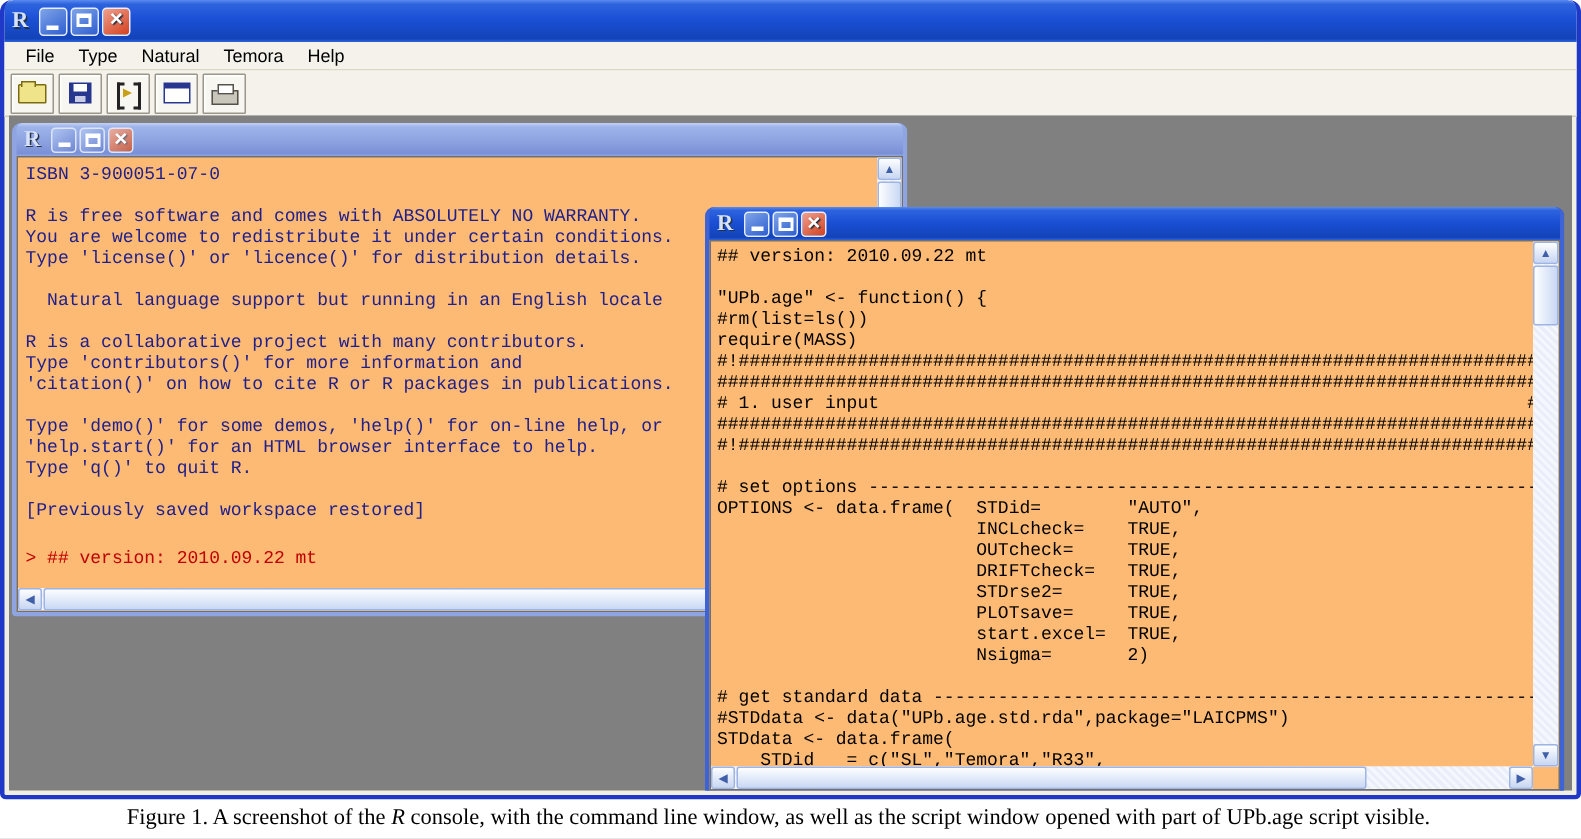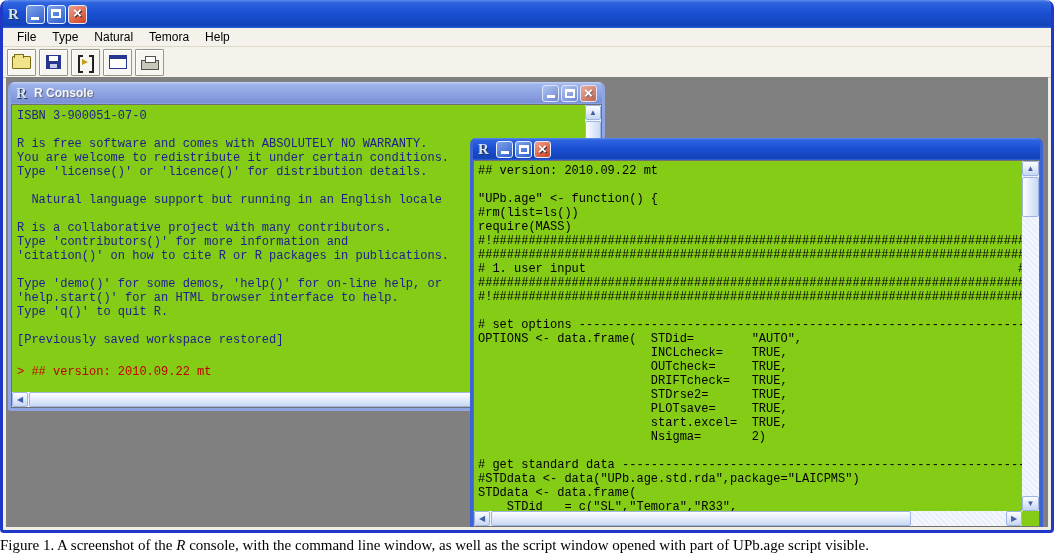--- a/index.html
+++ b/index.html
@@ -66,21 +66,21 @@
   #mdi{position:absolute;left:3px;right:3px;top:77px;bottom:3px;background:#808080;overflow:hidden;}
 
   
   .child{position:absolute;box-sizing:border-box;border-radius:6px 6px 3px 3px;}
   .child .titlebar{height:22px;border-radius:4px 4px 0 0;font-size:12px;}
   .child .wbtn{width:17px;height:17px;}
   #console-window{left:2px;top:5px;width:597px;height:329px;z-index:1;
     border:3px solid #8FA5E2;border-top:0;background:#8FA5E2;}
   #editor-window{left:464px;top:61px;width:573px;height:392px;z-index:2;
     border:3px solid #3D63D4;border-top:0;background:#3D63D4;}
-  .client{position:absolute;left:0;right:0;top:22px;bottom:0;background:#84cc16;
+  .client{position:absolute;left:0;right:0;top:22px;bottom:0;background:#fdba74;
     border:1px solid #707070;box-sizing:border-box;overflow:hidden;}
 
   .mono-pre{margin:0;font-family:"Liberation Mono","DejaVu Sans Mono",monospace;
     font-size:12px;line-height:14px;white-space:pre;}
   #console-text-area{position:absolute;left:0;top:0;right:16px;bottom:15px;overflow:hidden;
     padding:4px 0 0 5px;}
   #console-output{color:#20208C;}
   #console-input-line{color:#C00000;margin-top:18px;}
   #editor-text-area{position:absolute;left:0;top:0;right:17px;bottom:15px;overflow:hidden;
     padding:3px 0 0 4px;color:#000;}
@@ -107,21 +107,21 @@
   #editor-vsb{right:0;top:0;width:17px;bottom:15px;}
   #editor-vsb .up{left:0;top:0;width:17px;height:15px;}
   #editor-vsb .thumb{left:0;top:16px;width:17px;height:40px;}
   #editor-vsb .down{left:0;bottom:0;width:17px;height:15px;}
   #editor-hsb{left:0;bottom:0;right:17px;height:15px;}
   #editor-hsb .left{left:0;top:0;width:16px;height:15px;}
   #editor-hsb .thumb{left:17px;top:0;width:420px;height:15px;}
   #editor-hsb .right{right:0;top:0;width:16px;height:15px;}
 
   
-  #caption{position:absolute;left:0;right:16px;top:537px;
+  #caption{position:absolute;left:0;right:16px;top:537px;text-align:center;
     font-family:"Liberation Serif",serif;font-size:15px;color:#000;}
   #caption .it{font-style:italic;}
 </style>
 </head>
 <body>
 
 <div id="page">
 
   <div id="main-window">
 
@@ -160,21 +160,20 @@
       <span class="tool-btn">
         <span class="ic ic-print"></span>
       </span>
     </div>
 
     <div id="mdi">
 
       <div id="console-window" class="child">
         <div class="titlebar inactive">
           <span class="r-logo">R</span>
-          <span class="tb-title">R Console</span>
           <span class="winbtns">
             <span class="wbtn wbtn-min"></span>
             <span class="wbtn wbtn-max"></span>
             <span class="wbtn wbtn-close"></span>
           </span>
         </div>
         <div class="client">
           <div id="console-text-area">
             <pre id="console-output" class="mono-pre">ISBN 3-900051-07-0
 

